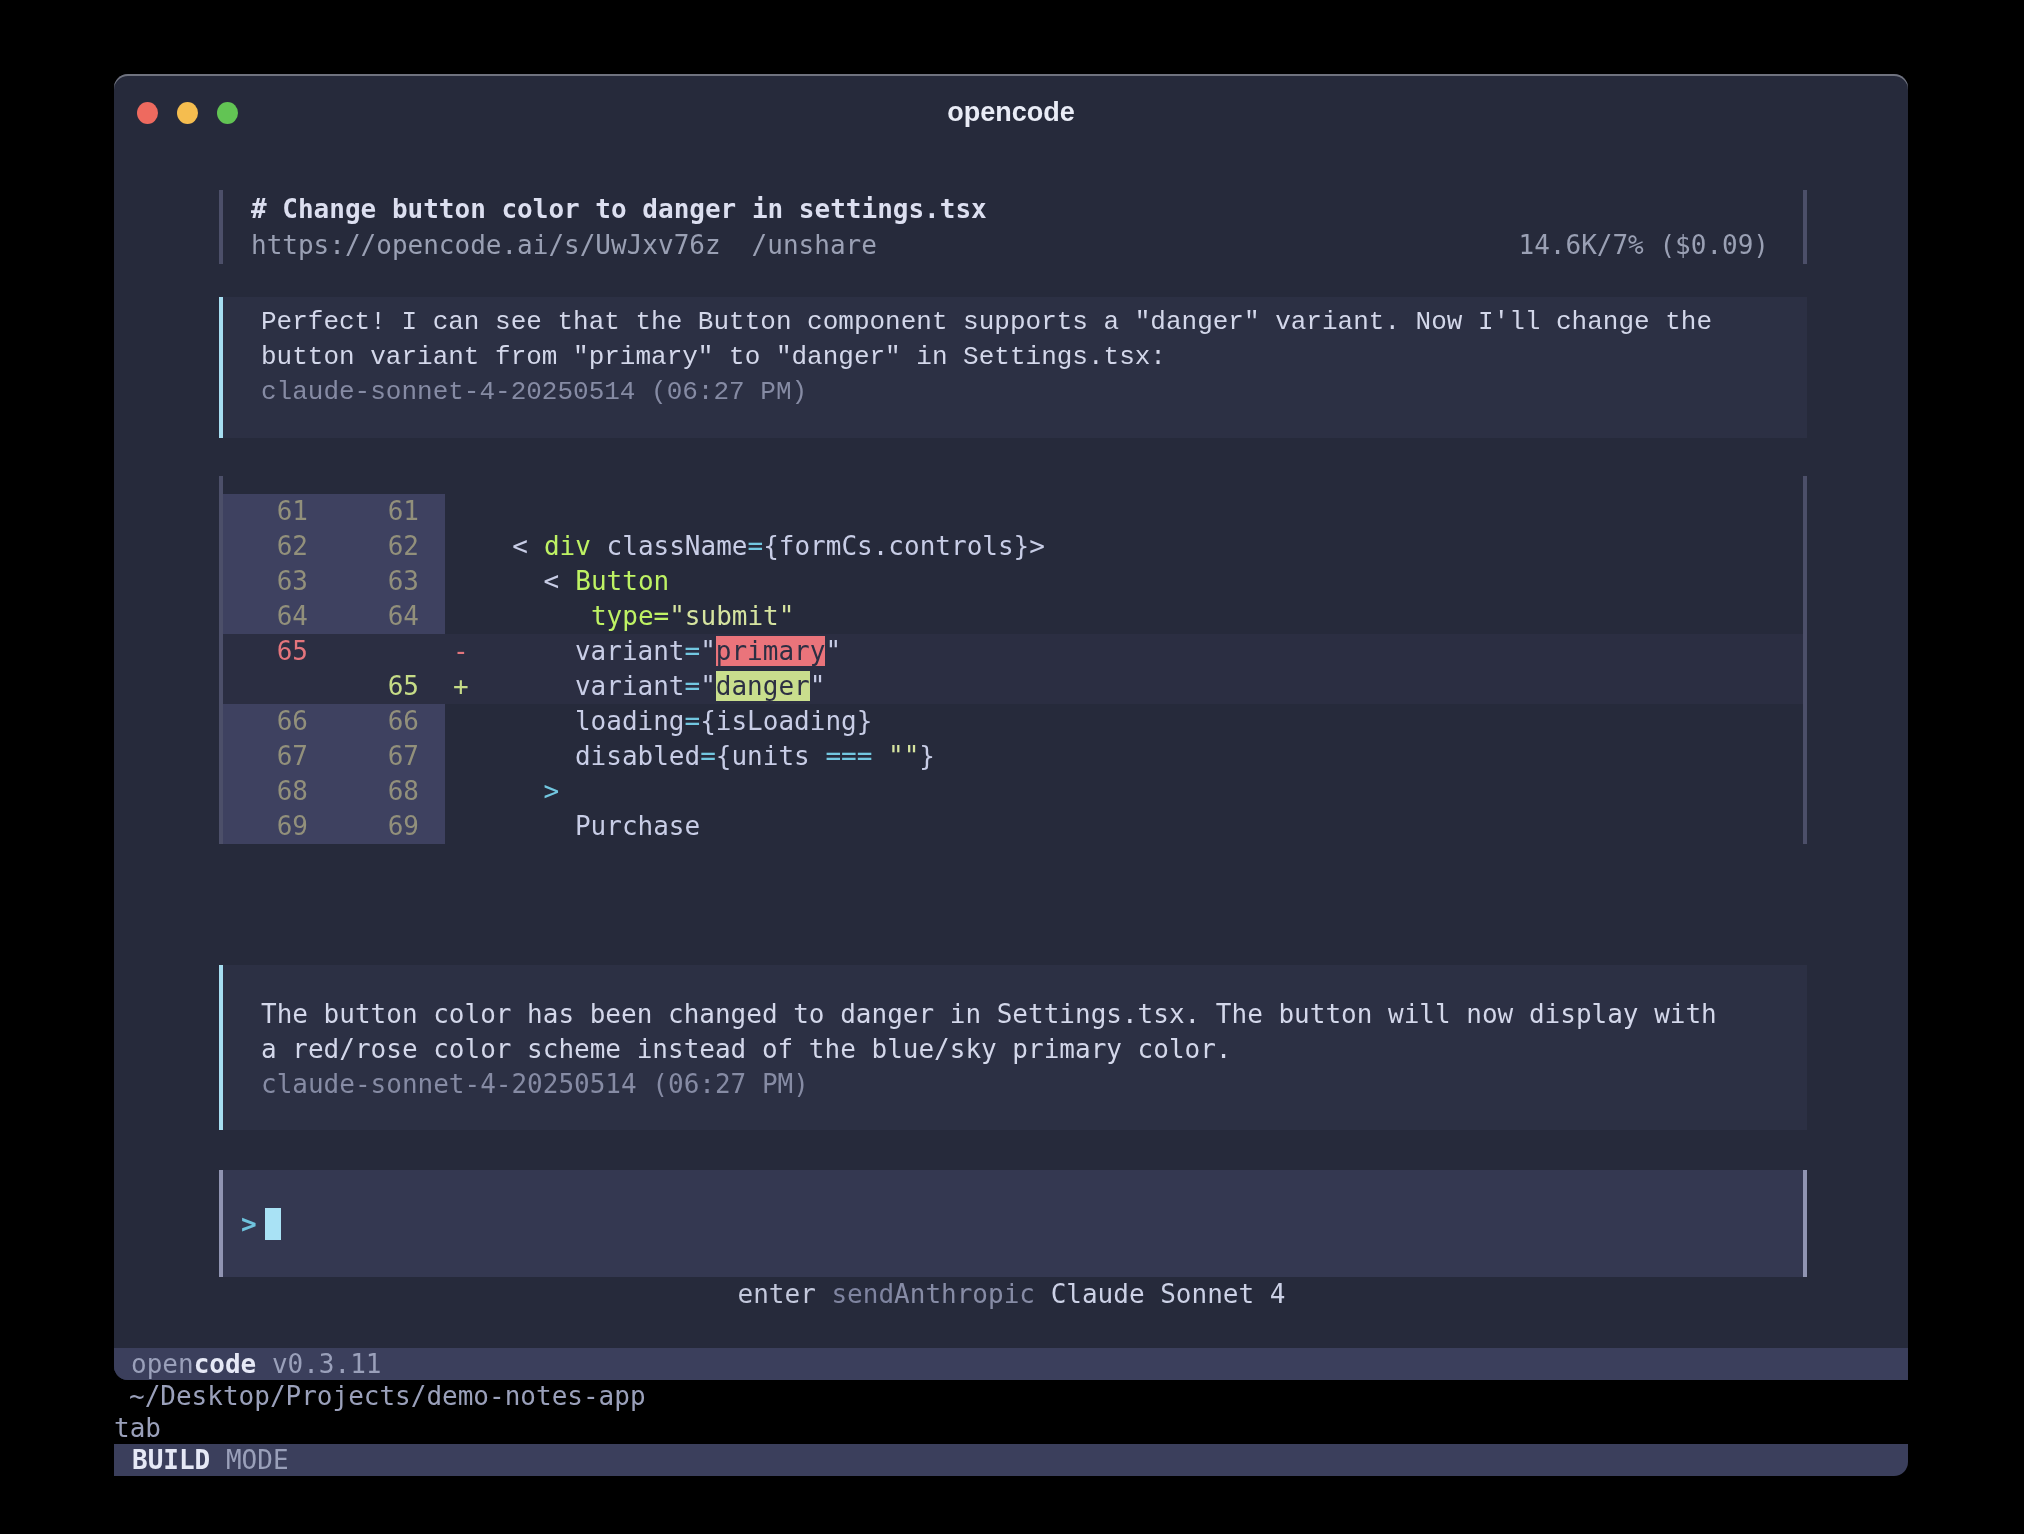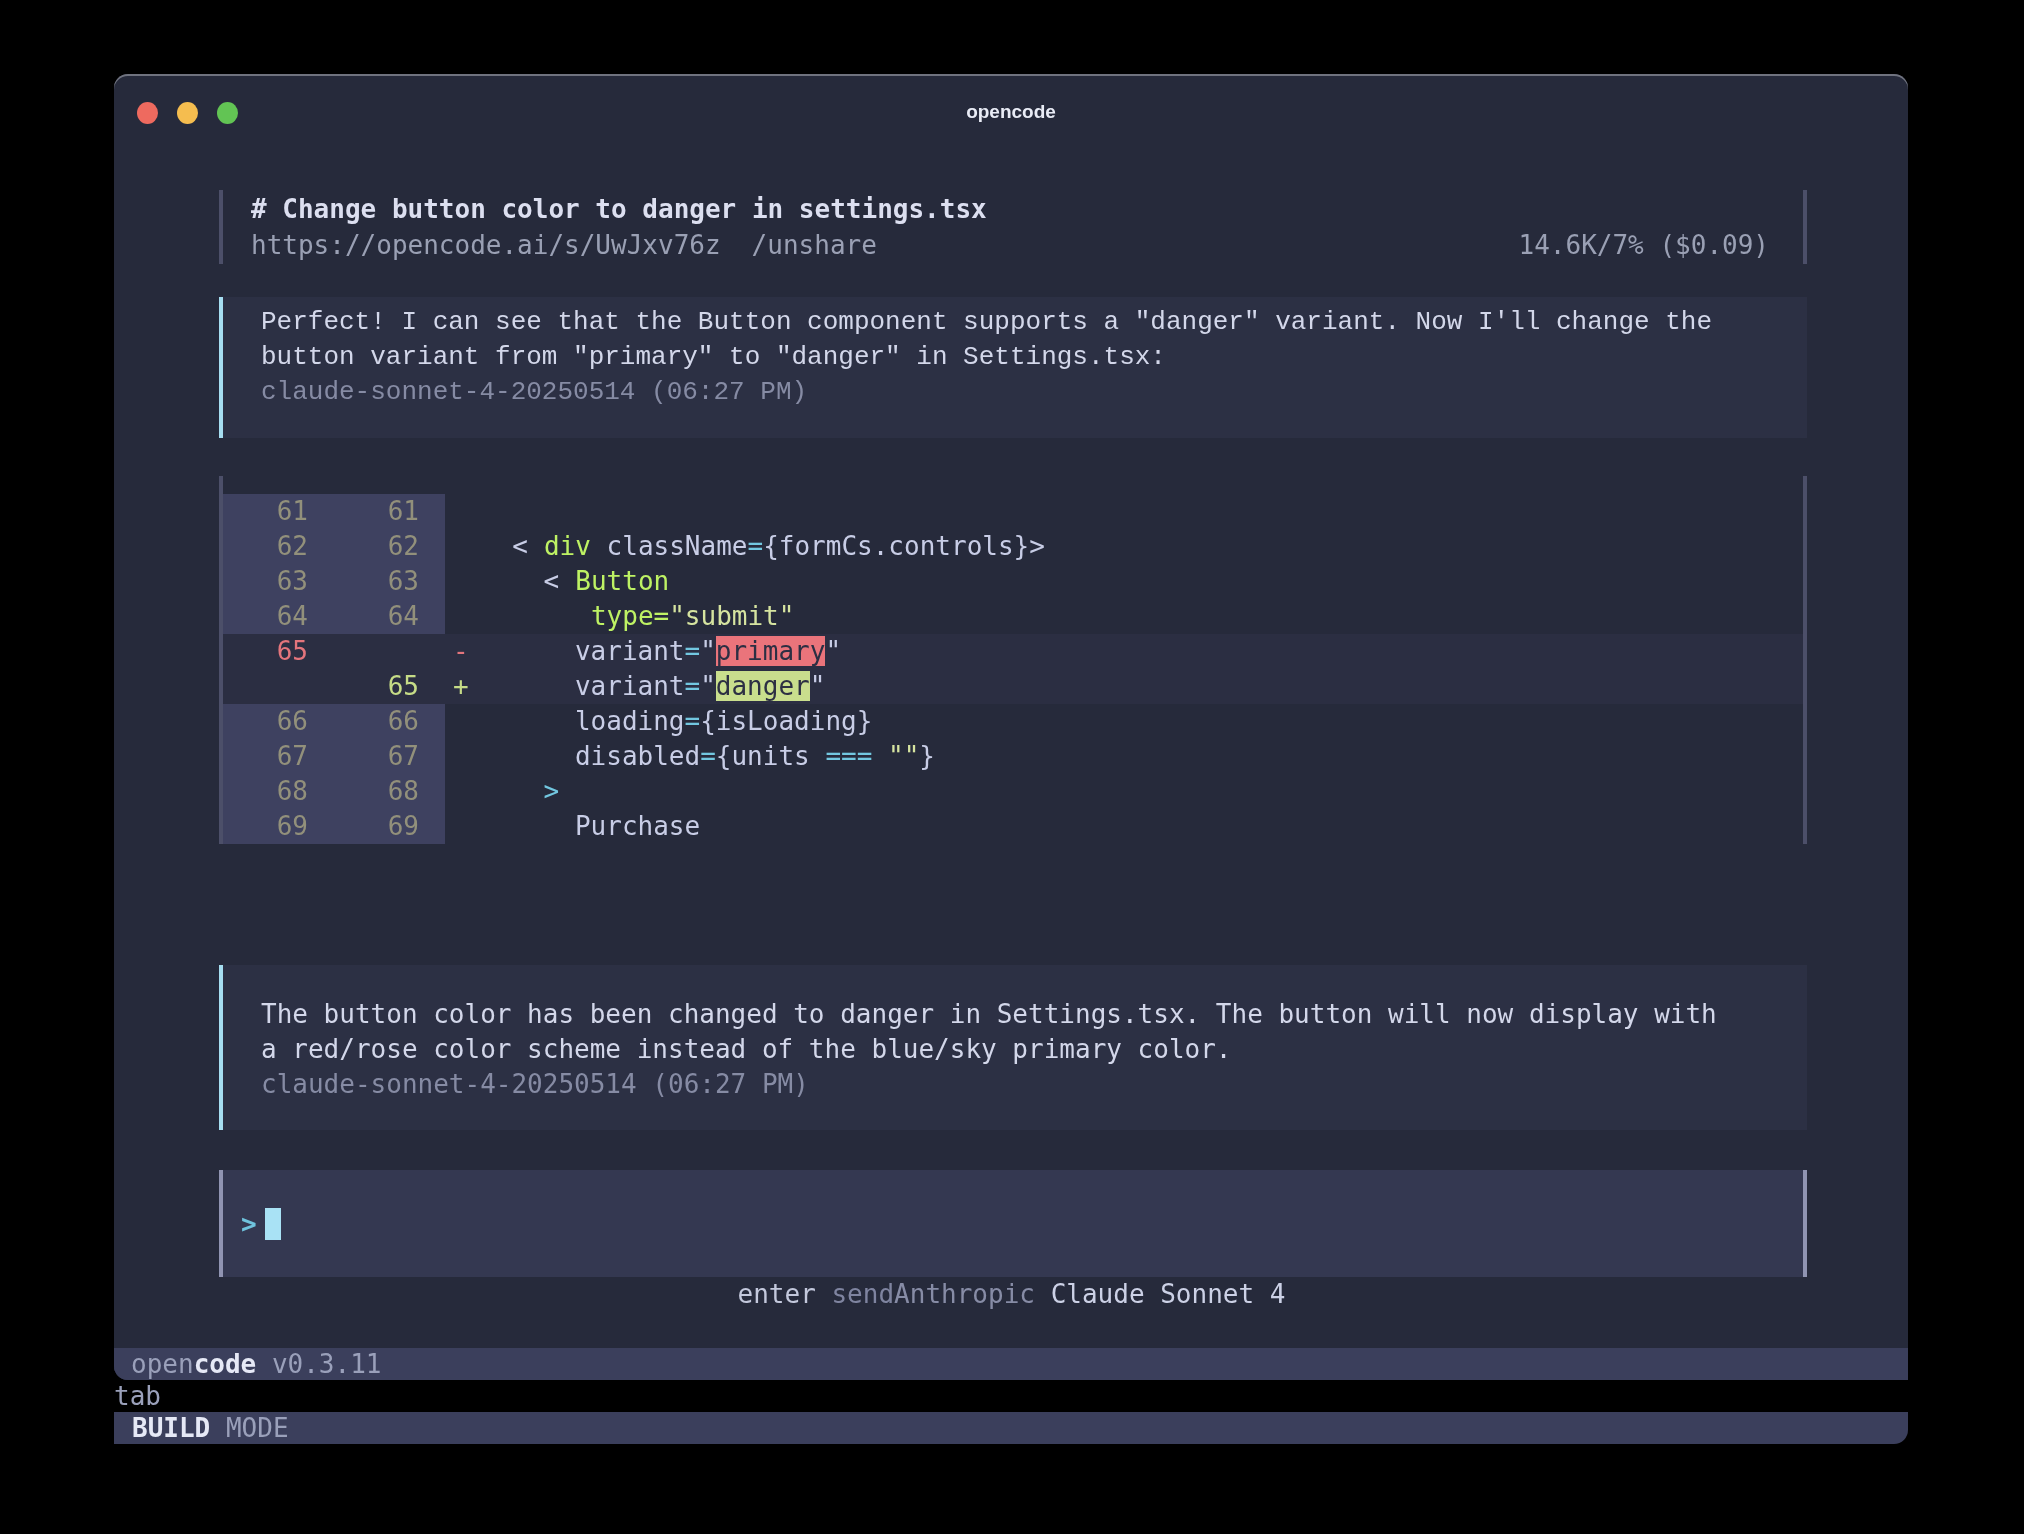--- a/index.html
+++ b/index.html
@@ -16,21 +16,21 @@
   .titlebar { position: absolute; top: 0; left: 0; width: 100%; height: 76px; }
   .lights { position: absolute; left: 23px; top: 28px; display: flex; gap: 19px; }
   .light { width: 21px; height: 22px; border-radius: 50%; }
   .light.red { background: #ee6a5f; }
   .light.yellow { background: #f5bd4f; }
   .light.green { background: #62c454; }
   .win-title {
     position: absolute; top: 0; left: 0; width: 100%; height: 76px;
     display: flex; align-items: center; justify-content: center;
     font-family: "Liberation Sans", "DejaVu Sans", sans-serif;
-    font-weight: bold; font-size: 19px; color: #e9ecf6;
+    font-weight: bold; font-size: 27px; color: #e9ecf6;
   }
 
   .block { position: absolute; left: 105px; width: 1588px; }
 
   
   .session-header {
     top: 116px; height: 74px;
     border-left: 4px solid #4c4f69; border-right: 4px solid #4c4f69;
     padding: 1px 34px 0 28px;
   }
@@ -227,18 +227,19 @@
     <span class="cursor"></span>
   </div>
 
   <div class="block kbd-row">
     <div><span class="hint-key">enter</span><span class="hint-action"> </span><span class="hint-action">send</span></div>
     <div><span class="provider">Anthropic</span><span class="provider"> </span><span class="model">Claude Sonnet 4</span></div>
   </div>
 
   <div class="statusbar">
     <div class="sb-app"><span>open</span><span class="sb-bold">code</span><span> v0.3.11</span></div>
+    <div class="sb-path">~/Desktop/Projects/demo-notes-app</div>
     <div class="sb-spacer"></div>
     <div class="sb-tab">tab</div>
     <div class="sb-mode"><span class="sb-bold">BUILD</span><span> MODE</span></div>
   </div>
 
 </div>
 
 </body></html>

